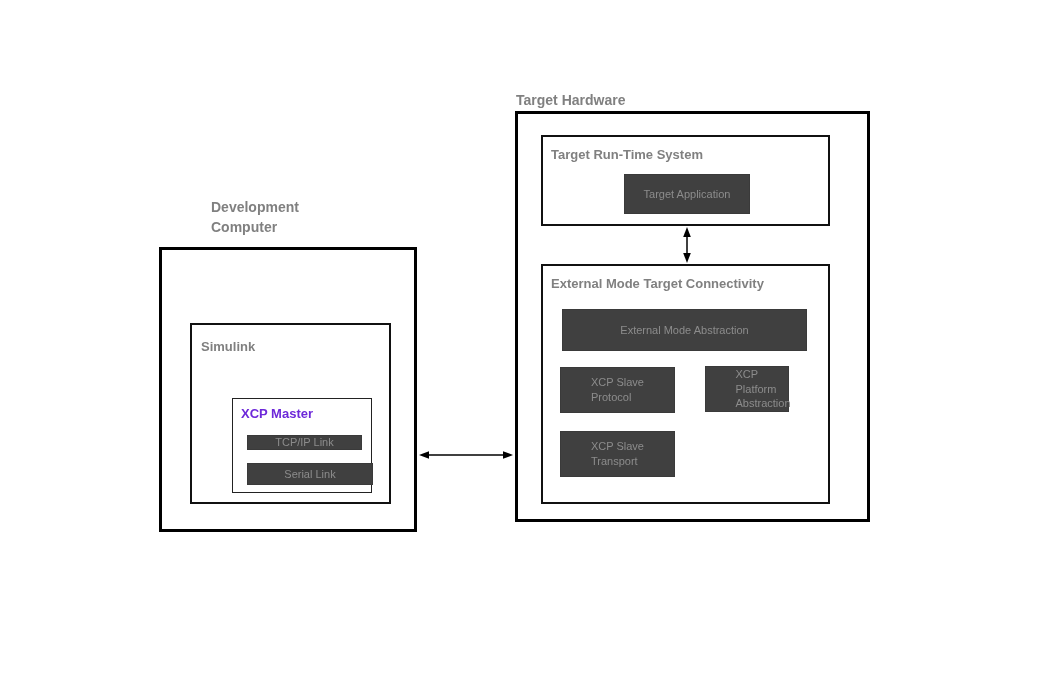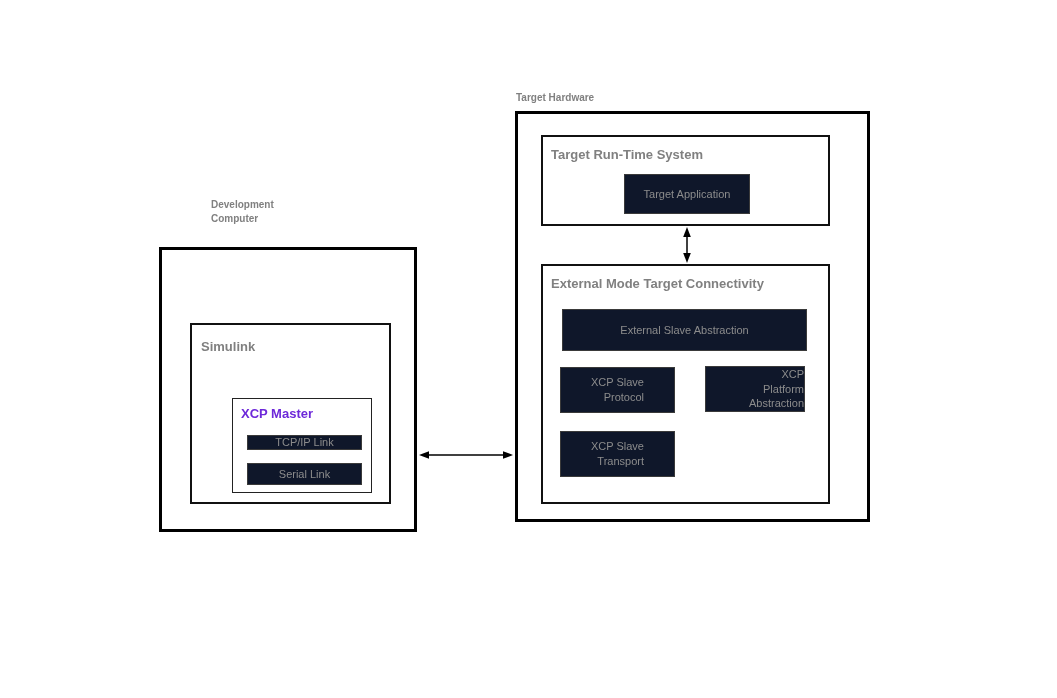--- a/index.html
+++ b/index.html
@@ -22,30 +22,30 @@
   .mid-box {
     border: 2px solid #111111;
     background: #ffffff;
   }
   .sub-box {
     border: 1.5px solid #222222;
     background: #ffffff;
   }
   .thin-box {
     border: 1px solid #3a3a3a;
-    background: #0f172a;
+    background: #404040;
     display: flex;
     align-items: center;
     justify-content: center;
-    text-align: right;
+    text-align: left;
   }
 
   .group-label {
     font-weight: bold;
-    font-size: 10px;
+    font-size: 14px;
     color: #808080;
     white-space: pre-line;
     line-height: 1.4;
   }
   .box-title {
     font-weight: bold;
     font-size: 13px;
     color: #808080;
     white-space: nowrap;
   }
@@ -71,21 +71,21 @@
     <div class="abs mid-box" style="left:28px; top:73px; width:201px; height:181px;">
       <div class="abs box-title" style="left:9px; top:14px;">Simulink</div>
 
       <div class="abs sub-box" style="left:40px; top:73px; width:140px; height:95px;">
         <div class="abs box-title" style="left:8px; top:7px; color:#6d28d9;">XCP Master</div>
 
         <div class="abs thin-box" style="left:14px; top:36px; width:115px; height:15px;">
           <span class="small-label">TCP/IP Link</span>
         </div>
 
-        <div class="abs thin-box" style="left:14px; top:64px; width:115px; height:22px;">
+        <div class="abs thin-box" style="left:14px; top:64px; width:126px; height:22px;">
           <span class="small-label">Serial Link</span>
         </div>
       </div>
     </div>
   </div>
 
   <div class="abs group-label" style="left:516px; top:91px; width:200px;">Target Hardware</div>
 
   <div class="abs outer-box" style="left:515px; top:111px; width:355px; height:411px;">
 
@@ -94,29 +94,29 @@
 
       <div class="abs thin-box" style="left:81px; top:37px; width:126px; height:40px;">
         <span class="small-label">Target Application</span>
       </div>
     </div>
 
     <div class="abs mid-box" style="left:23px; top:150px; width:289px; height:240px;">
       <div class="abs box-title" style="left:8px; top:10px;text-align:right;">External Mode Target Connectivity</div>
 
       <div class="abs thin-box" style="left:19px; top:43px; width:245px; height:42px;">
-        <span class="small-label">External Slave Abstraction</span>
+        <span class="small-label">External Mode Abstraction</span>
       </div>
 
       <div class="abs thin-box" style="left:17px; top:101px; width:115px; height:46px;">
         <span class="small-label">XCP Slave
 Protocol</span>
       </div>
 
-      <div class="abs thin-box" style="left:162px; top:100px; width:100px; height:46px;padding-left:32px;">
+      <div class="abs thin-box" style="left:162px; top:100px; width:84px; height:46px;padding-left:32px;">
         <span class="small-label">XCP Platform
 Abstraction</span>
       </div>
 
       <div class="abs thin-box" style="left:17px; top:165px; width:115px; height:46px;">
         <span class="small-label">XCP Slave
 Transport</span>
       </div>
     </div>
   </div>

